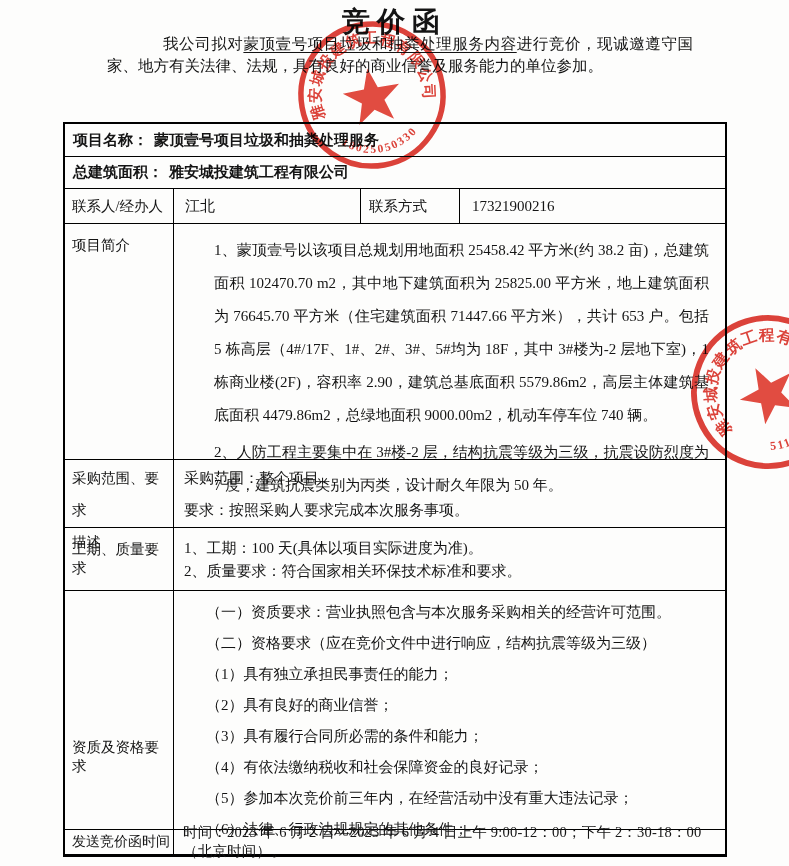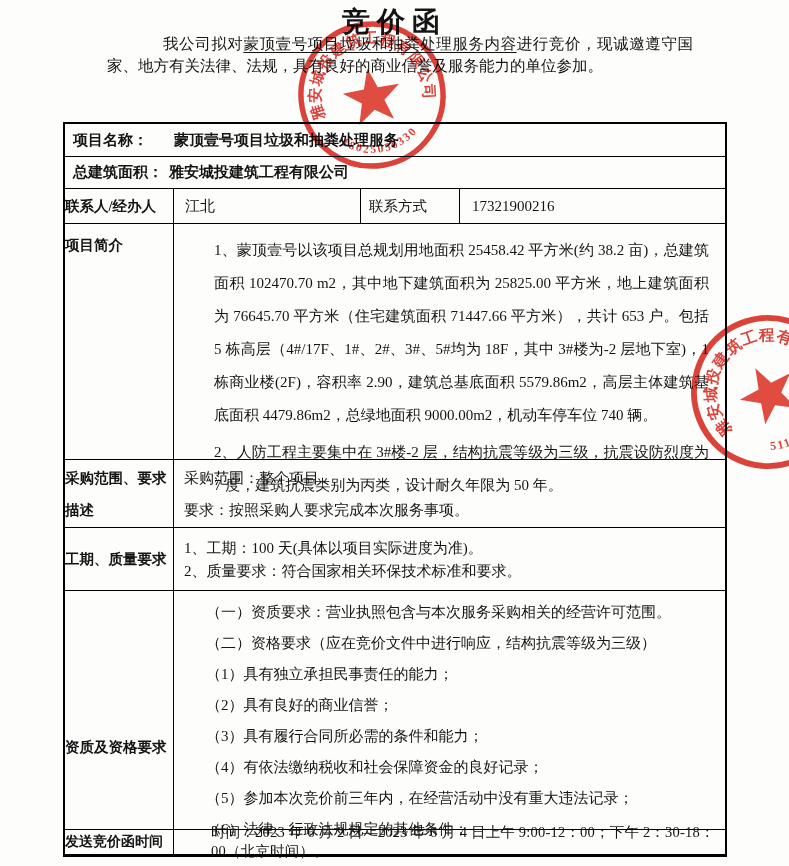--- a/index.html
+++ b/index.html
@@ -16,24 +16,24 @@
     position:absolute;top:33px;left:107px;width:586px;
     font-size:15.5px;line-height:22px;text-indent:56px;text-align:justify;
   }
   .intro .u{text-decoration:underline;text-underline-offset:3px;}
   .doc-table{
     position:absolute;left:63px;top:122px;width:664px;
     border:2px solid #000;border-bottom:3px solid #000;box-sizing:border-box;
     font-size:15px;
   }
   .trow{display:flex;box-sizing:border-box;border-top:1.5px solid #000;}
-  .trow:first-child{border-top:none;gap:20px;}
+  .trow:first-child{border-top:none;}
   .lbl{
     width:109px;flex:0 0 109px;box-sizing:border-box;border-right:1.5px solid #000;
-    font-weight:bold;font-size:14.5px;
+    font-weight:normal;font-size:14.5px;padding-left:7px;
     display:flex;flex-direction:column;justify-content:center;
   }
   .cell{box-sizing:border-box;}
   .r-single{height:32px;align-items:center;font-weight:bold;padding-left:8px;display:flex;}
   .r-single .k{margin-right:6px;}
   .r-contact{height:35px;}
   .r-contact .v1{flex:0 0 187px;border-right:1.5px solid #000;display:flex;align-items:center;padding-left:11px;}
   .r-contact .m{flex:0 0 99px;border-right:1.5px solid #000;display:flex;align-items:center;padding-left:8px;font-weight:normal;font-size:14.5px;}
   .r-contact .v2{flex:1;display:flex;align-items:center;padding-left:12px;}
   .r-overview{height:236px;gap:24px;}
@@ -41,21 +41,21 @@
   .r-overview .body{flex:1;padding:6px 12px 0 12px;line-height:33px;text-align:justify;}
   .r-overview .body p{margin:4px;}
   .r-scope{height:68px;}
   .r-scope .lbl{justify-content:flex-start;line-height:32px;padding-top:2px;}
   .r-scope .body{flex:1;padding:2px 10px 0 10px;line-height:32px;}
   .r-sched{height:63px;}
   .r-sched .body{flex:1;padding:9px 10px 0 10px;line-height:23px;}
   .r-qual{height:239px;}
   .r-qual .lbl{justify-content:flex-start;padding-top:147px;}
   .r-qual .body{flex:1;padding:6px 10px 0 32px;line-height:31px;}
-  .r-send{height:25px;gap:28px;}
+  .r-send{height:25px;}
   .r-send .lbl{font-size:14px;}
   .r-send .body{flex:1;display:flex;align-items:center;padding-left:9px;font-size:14.5px;letter-spacing:.2px;}
   .stamp{position:absolute;mix-blend-mode:multiply;opacity:.88;}
   .stamp text{font-family:"Liberation Serif","DejaVu Serif",serif;}
 </style>
 </head>
 <body>
 
 <div class="doc-title">竞价函</div>
 

